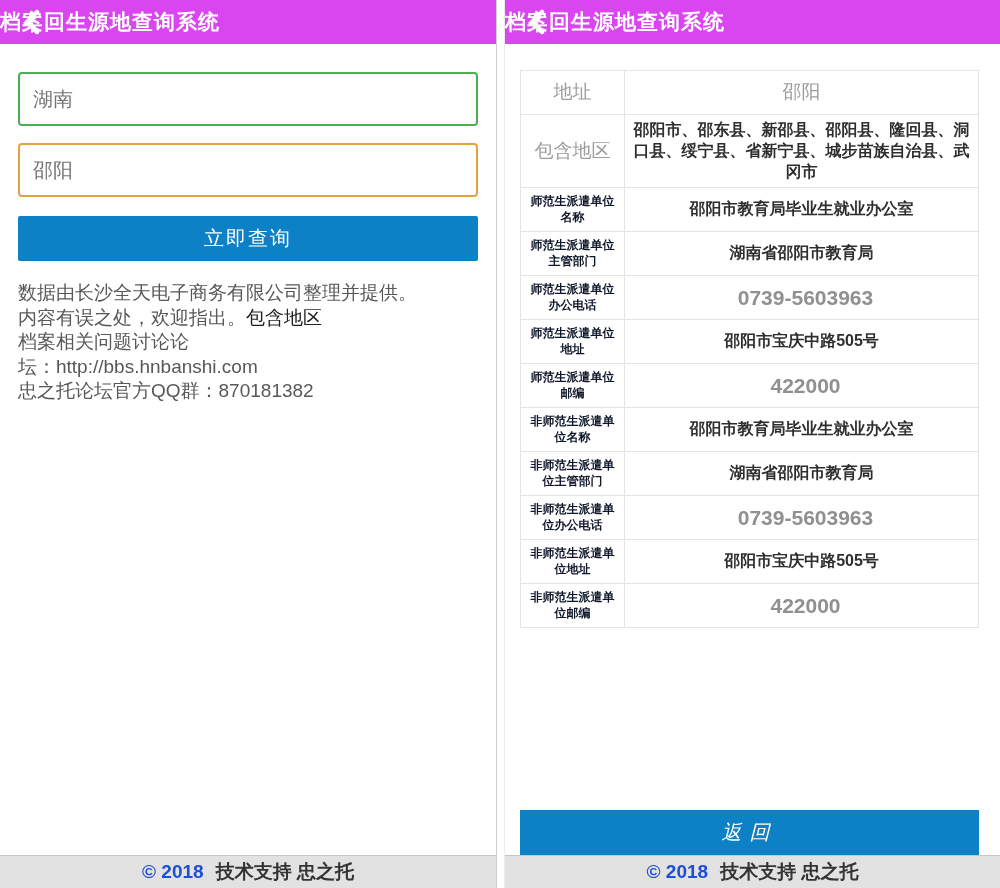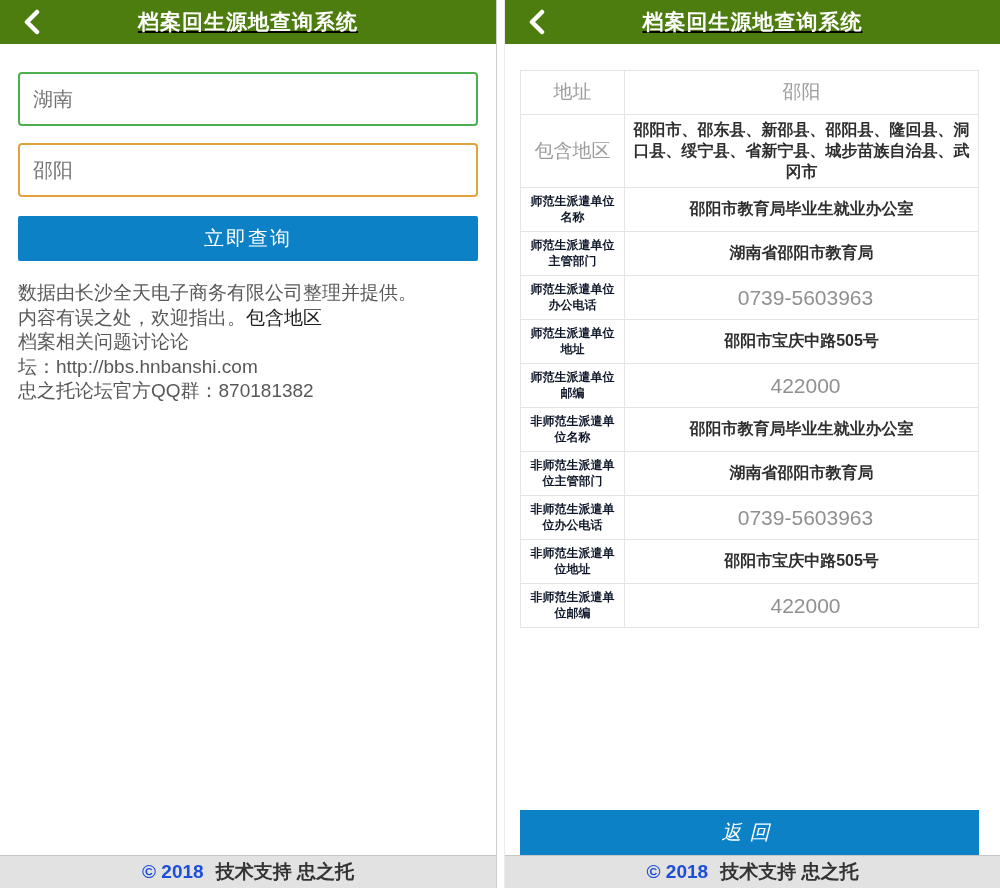--- a/index.html
+++ b/index.html
@@ -13,22 +13,22 @@
   .screen {
     height:888px; background:#fff;
     display:flex; flex-direction:column; overflow:hidden;
   }
   .screen.left  { width:497px; border-right:1px solid #cdcdcd; }
   .divider { width:7px; background:#ffffff; }
   .screen.right { width:496px; border-left:1px solid #ececec; }
 
   
   .appbar {
-    flex:0 0 44px; height:44px; background:#4d7c0f;
-    display:flex; align-items:center; justify-content:center; position:relative;text-decoration:underline;
+    flex:0 0 44px; height:44px; background:#d946ef;
+    display:flex; align-items:center; justify-content:flex-start; position:relative;
   }
   .appbar .title { color:#fff; font-size:21px; font-weight:bold; letter-spacing:1px; }
   .back {
     position:absolute; left:12px; top:0; height:44px; width:38px;
     display:flex; align-items:center; justify-content:center; cursor:pointer;
   }
 
   
   .main-left { flex:1; padding:28px 18px 0 18px; }
   .field {
@@ -51,21 +51,21 @@
   .main-right { flex:1; padding:26px 21px 0 15px; display:flex; flex-direction:column; overflow:hidden; }
   table.info { width:100%; border-collapse:collapse; border:1px solid #e4e4e4; background:#fff; }
   table.info td {
     border:1px solid #e4e4e4; text-align:center; vertical-align:middle;
     padding:5px 8px; height:44px; line-height:1.3;
   }
   td.lbl { width:104px; font-size:12px; color:#0f172a; font-weight:bold; }
   td.lbl.lite { font-size:19px; color:#9c9c9c; font-weight:normal; }
   td.val { font-size:16px; font-weight:bold; color:#2e2e2e; }
   td.val.lite { font-size:19px; color:#9c9c9c; font-weight:normal; }
-  td.val.num  { font-size:21px; color:#909090; font-weight:normal;padding-left:16px; }
+  td.val.num  { font-size:21px; color:#909090; font-weight:bold;padding-left:16px; }
   .btn.return { margin-top:auto; border-radius:0; letter-spacing:8px;font-style:italic; }
 
   
   .footer {
     flex:0 0 33px; height:33px; background:#e2e2e2; border-top:1px solid #c6c6c6;
     display:flex; align-items:center; justify-content:center;
     font-size:19px; font-weight:bold; color:#333;
   }
   .footer .year { color:#1d4ed8; margin-right:12px; }
 </style>

